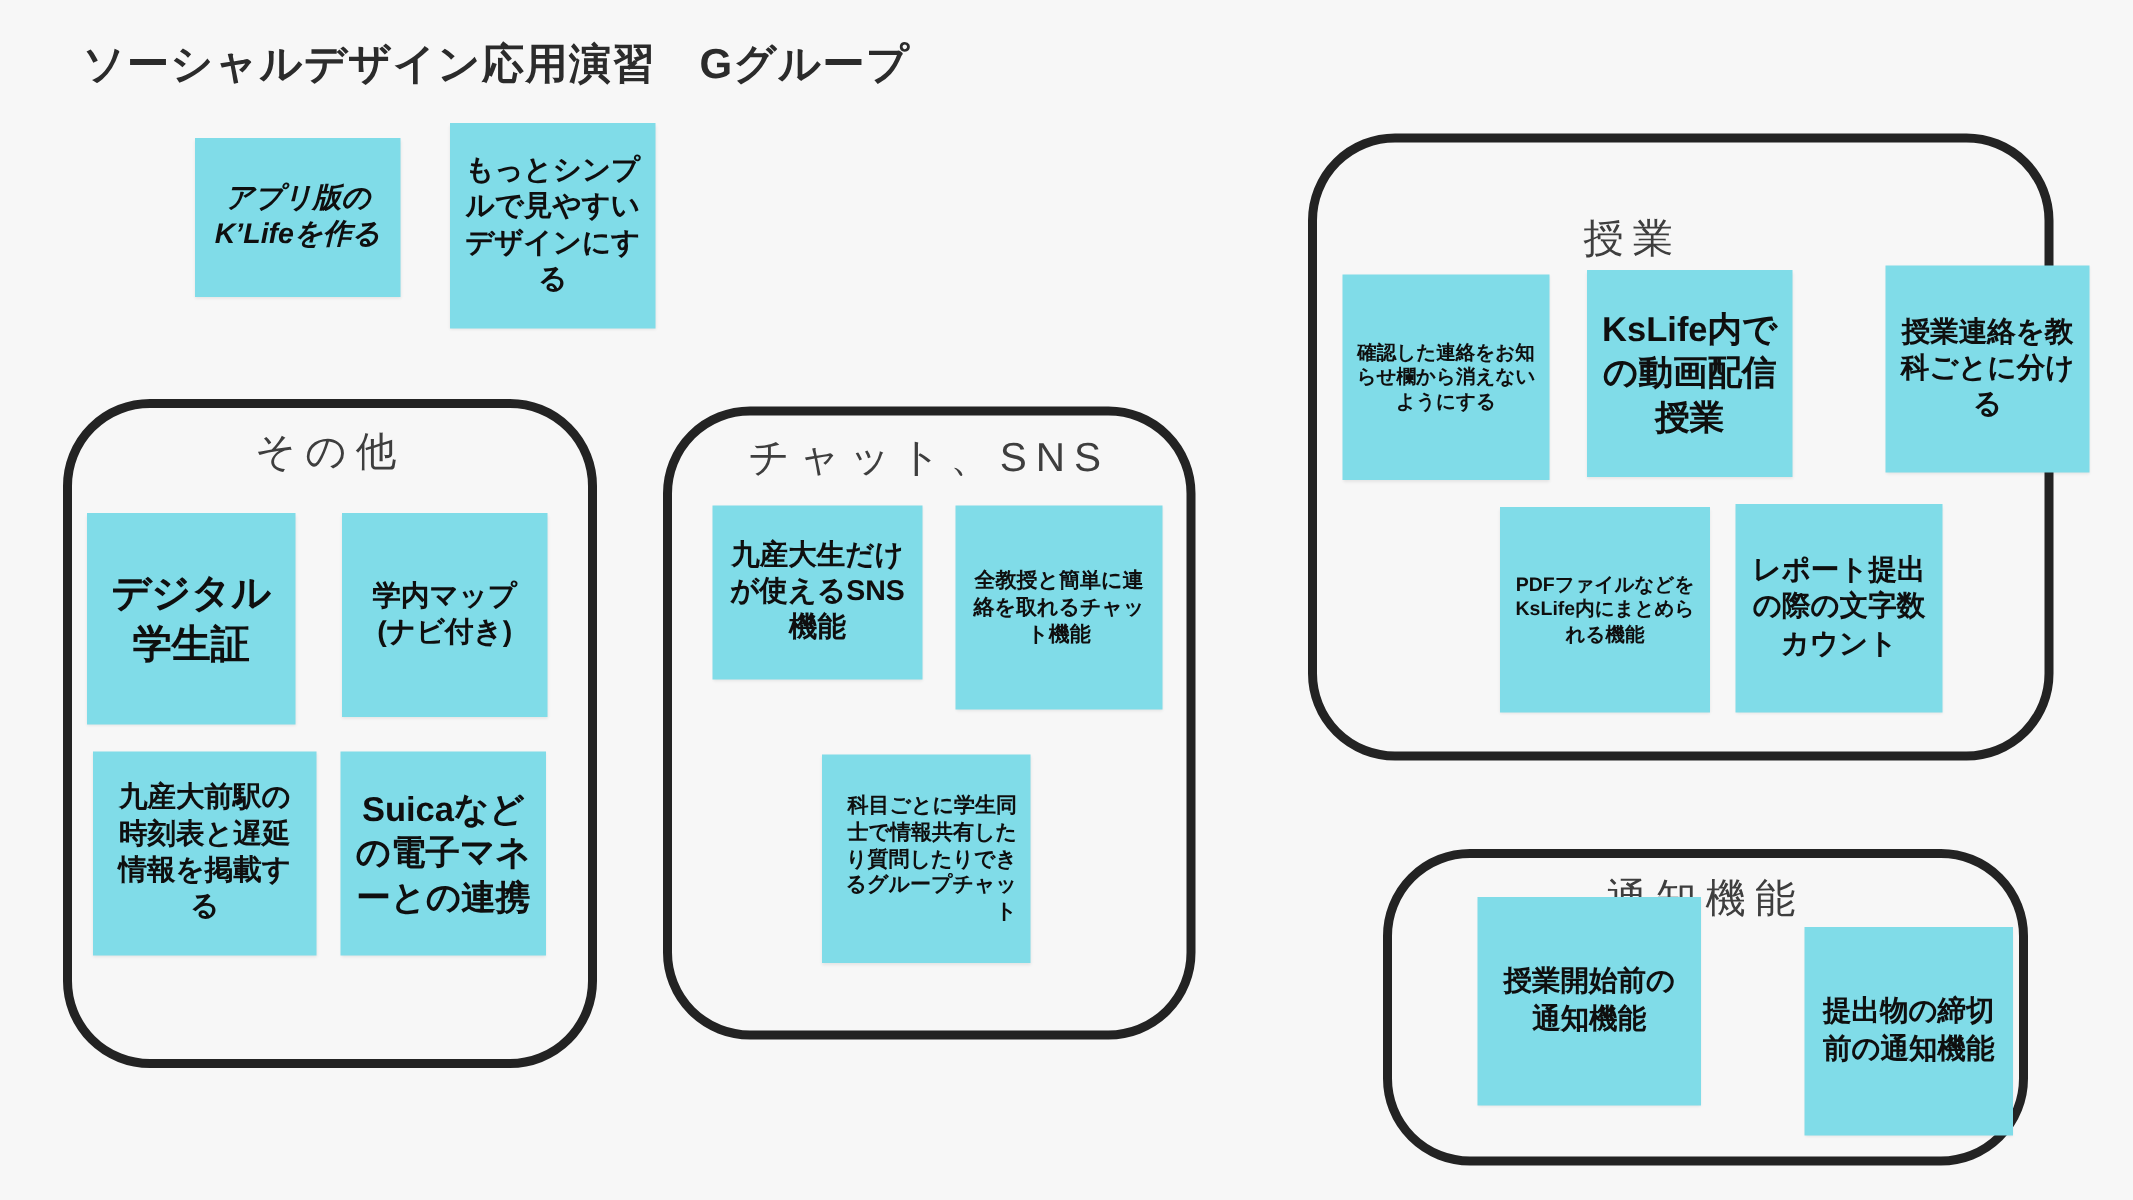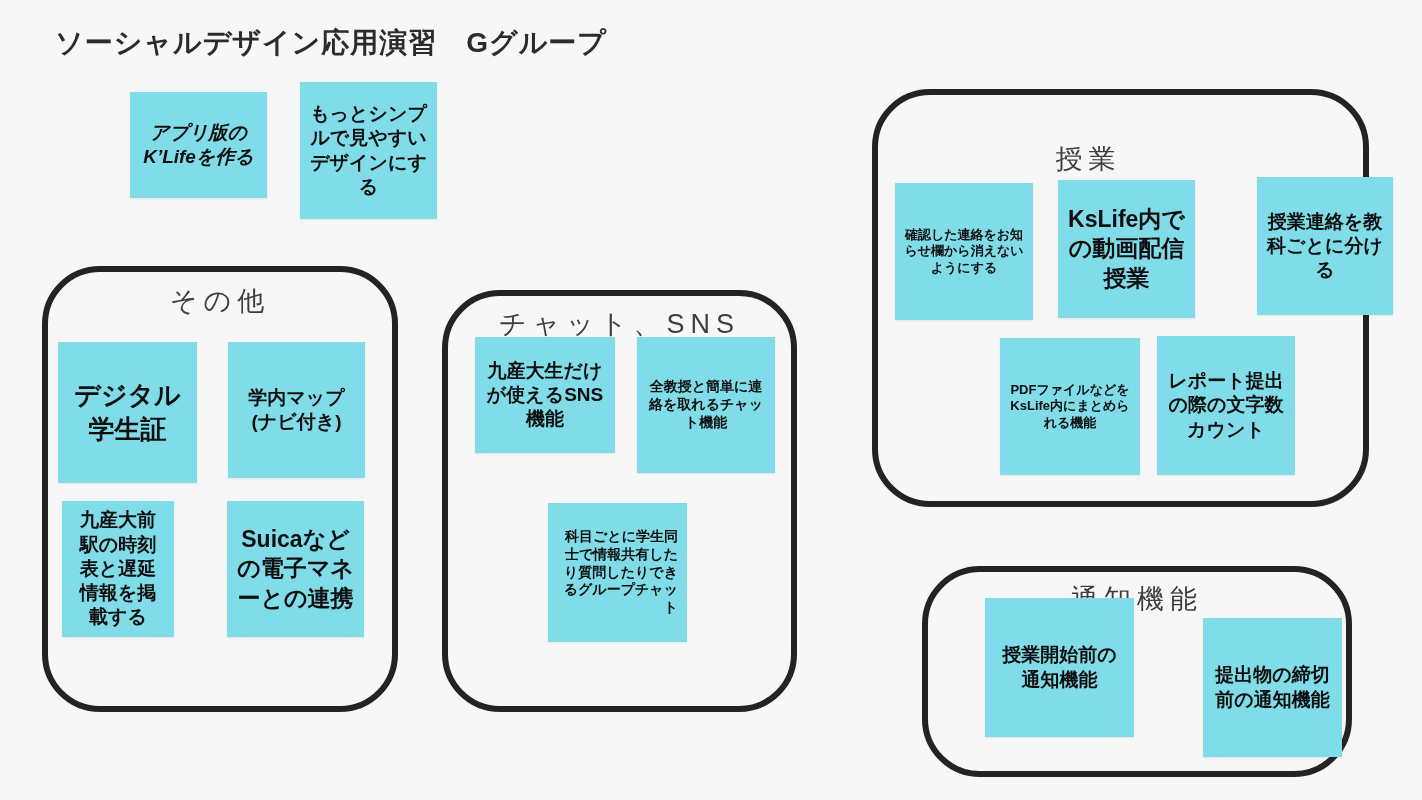--- a/index.html
+++ b/index.html
@@ -69,24 +69,24 @@
   <div class="board-title">ソーシャルデザイン応用演習　Gグループ</div>
 
   <div class="sticky" style="left:130px; top:92px; width:137px; height:106px; font-size:19px;font-style:italic;">アプリ版のK’Lifeを作る</div>
   <div class="sticky" style="left:300px; top:82px; width:137px; height:137px; font-size:19px;">もっとシンプルで見やすいデザインにする</div>
 
   <div class="frame" style="left:42px; top:266px; width:356px; height:446px;">
     <div class="frame-label" style="top:11px;">その他</div>
   </div>
   <div class="sticky" style="left:58px; top:342px; width:139px; height:141px; font-size:26px;">デジタル学生証</div>
   <div class="sticky" style="left:228px; top:342px; width:137px; height:136px; font-size:19px;">学内マップ(ナビ付き)</div>
-  <div class="sticky" style="left:62px; top:501px; width:112px; height:136px; font-size:19px;">九産大前駅の時刻表と遅延情報を掲載する</div>
+  <div class="sticky" style="left:62px; top:501px; width:149px; height:136px; font-size:19px;">九産大前駅の時刻表と遅延情報を掲載する</div>
   <div class="sticky" style="left:227px; top:501px; width:137px; height:136px; font-size:23px;">Suicaなどの電子マネーとの連携</div>
 
-  <div class="frame" style="left:442px; top:290px; width:355px; height:422px;">
+  <div class="frame" style="left:442px; top:271px; width:355px; height:422px;">
     <div class="frame-label" style="top:10px;">チャット、SNS</div>
   </div>
   <div class="sticky" style="left:475px; top:337px; width:140px; height:116px; font-size:19px;">九産大生だけが使えるSNS機能</div>
   <div class="sticky" style="left:637px; top:337px; width:138px; height:136px; font-size:14px;">全教授と簡単に連絡を取れるチャット機能</div>
   <div class="sticky" style="left:548px; top:503px; width:139px; height:139px; font-size:14px;text-align:right;">科目ごとに学生同士で情報共有したり質問したりできるグループチャット</div>
 
   <div class="frame" style="left:872px; top:89px; width:497px; height:418px;">
     <div class="frame-label" style="top:46px; left:-32px;">授業</div>
   </div>
   <div class="sticky" style="left:895px; top:183px; width:138px; height:137px; font-size:13px;">確認した連絡をお知らせ欄から消えないようにする</div>

